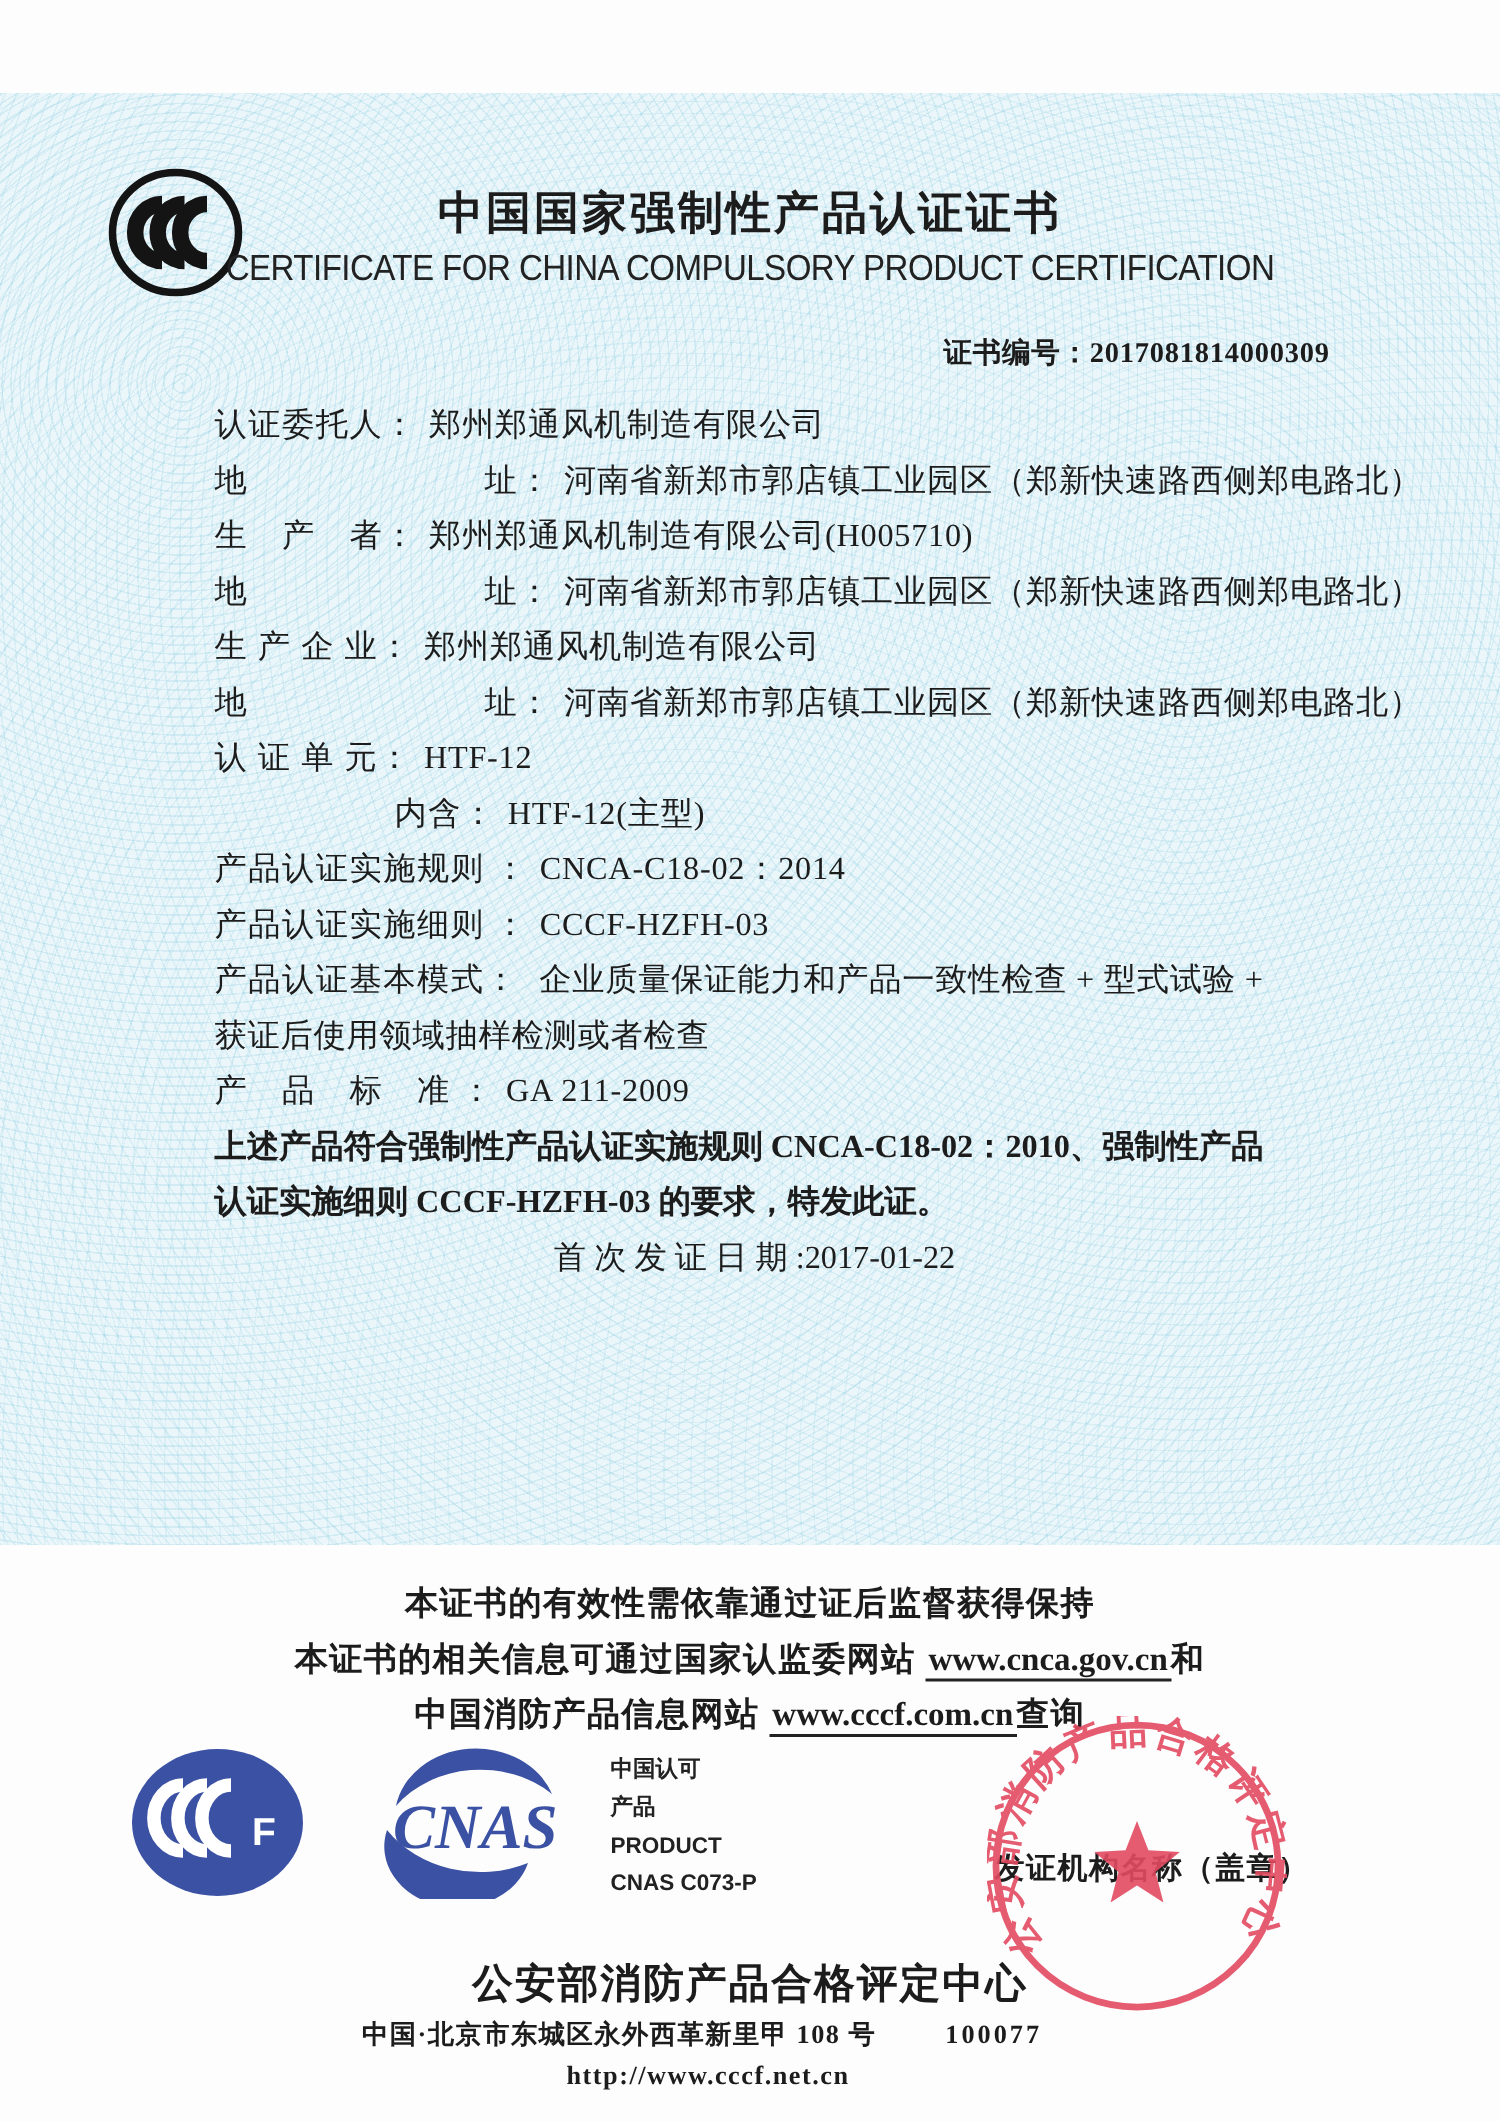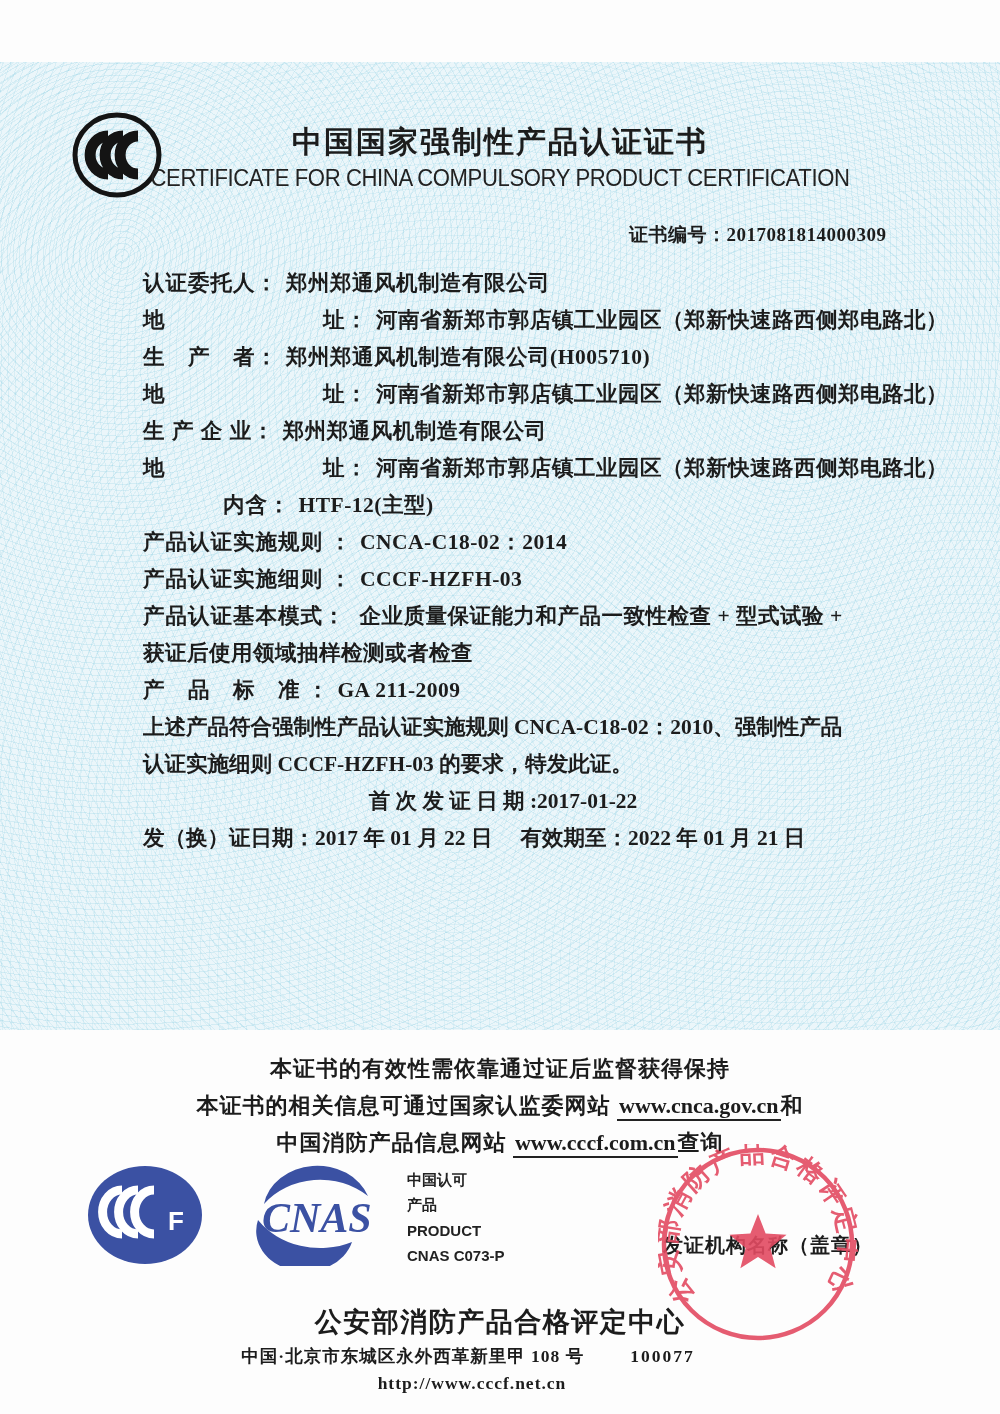--- a/index.html
+++ b/index.html
@@ -31,24 +31,24 @@
     position:absolute;left:0;top:103px;width:1000px;
     text-align:center;font-size:23px;font-weight:400;letter-spacing:-0.4px;
     font-family:"Liberation Sans", sans-serif;color:#222;
     transform:scale(.96,1.05);
   }
   .certno{
     position:absolute;left:585px;top:160px;
     font-size:19px;font-weight:600;letter-spacing:.5px;margin-left:44px;
   }
   .body-rows{position:absolute;left:143px;top:203px;width:760px;}
-  .row{height:37px;line-height:37px;font-size:21.5px;font-weight:700;white-space:nowrap;}
+  .row{height:37px;line-height:37px;font-size:21.5px;font-weight:400;white-space:nowrap;}
   .row .lbl{letter-spacing:1px;}
   .row .val{margin-left:8px;letter-spacing:.5px;}
-  .row.indent .lbl{margin-left:80px;}
+  .row.indent .lbl{margin-left:120px;}
   .row.modegap .val{margin-left:14px;}
   .statement{font-weight:700;}
   .center-line{text-align:center;width:720px;}
   .issue .right{margin-left:28px;}
   .notes{position:absolute;left:0;top:988px;width:1000px;text-align:center;}
   .notes .nrow{height:37px;line-height:37px;font-size:22px;font-weight:700;letter-spacing:1px;}
   .uline{border-bottom:2px solid #222;padding:0 2px 1px 2px;font-weight:600;letter-spacing:0;}
   .logos{position:absolute;left:0;top:1036px;width:1000px;height:210px;}
   .cccf-logo{position:absolute;left:86px;top:66px;}
   .cnas-logo{position:absolute;left:250px;top:60px;}
@@ -90,32 +90,30 @@
     <span>证书编号：</span><span>2017081814000309</span>
   </div>
 
   <div class="body-rows">
     <div class="row"><span class="lbl">认证委托人：</span><span class="val">郑州郑通风机制造有限公司</span></div>
     <div class="row"><span class="lbl">地　　　　　　　址：</span><span class="val">河南省新郑市郭店镇工业园区（郑新快速路西侧郑电路北）</span></div>
     <div class="row"><span class="lbl">生　产　者：</span><span class="val">郑州郑通风机制造有限公司(H005710)</span></div>
     <div class="row"><span class="lbl">地　　　　　　　址：</span><span class="val">河南省新郑市郭店镇工业园区（郑新快速路西侧郑电路北）</span></div>
     <div class="row"><span class="lbl">生 产 企 业：</span><span class="val">郑州郑通风机制造有限公司</span></div>
     <div class="row"><span class="lbl">地　　　　　　　址：</span><span class="val">河南省新郑市郭店镇工业园区（郑新快速路西侧郑电路北）</span></div>
+    <div class="row"><span class="lbl">认 证 单 元：</span><span class="val">HTF-12</span></div>
     <div class="row indent"><span class="lbl">内含：</span><span class="val">HTF-12(主型)</span></div>
     <div class="row"><span class="lbl">产品认证实施规则 ：</span><span class="val">CNCA-C18-02：2014</span></div>
     <div class="row"><span class="lbl">产品认证实施细则 ：</span><span class="val">CCCF-HZFH-03</span></div>
     <div class="row modegap"><span class="lbl">产品认证基本模式：</span><span class="val">企业质量保证能力和产品一致性检查 + 型式试验 +</span></div>
     <div class="row"><span class="lbl"></span><span class="val" style="margin-left:0">获证后使用领域抽样检测或者检查</span></div>
     <div class="row"><span class="lbl">产　品　标　准 ：</span><span class="val">GA 211-2009</span></div>
     <div class="row statement">上述产品符合强制性产品认证实施规则 CNCA-C18-02：2010、强制性产品</div>
     <div class="row statement">认证实施细则 CCCF-HZFH-03 的要求，特发此证。</div>
     <div class="row center-line">首 次 发 证 日 期 :2017-01-22</div>
-    <div class="row issue">
-      <span>发（换）证日期：2017 年 01 月 22 日</span><span class="right">有效期至：2022 年 01 月 21 日</span>
-    </div>
   </div>
 
   <div class="notes">
     <div class="nrow">本证书的有效性需依靠通过证后监督获得保持</div>
     <div class="nrow">
       <span>本证书的相关信息可通过国家认监委网站</span>
       <span class="uline">www.cnca.gov.cn</span><span>和</span>
     </div>
     <div class="nrow">
       <span>中国消防产品信息网站</span>

